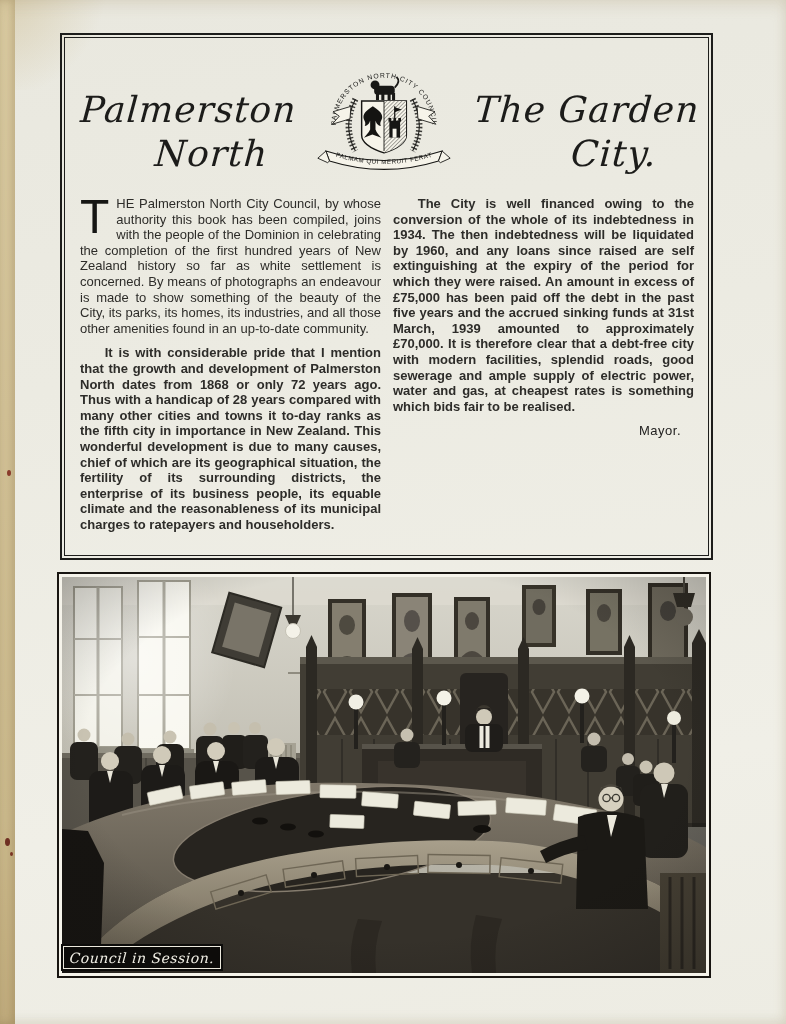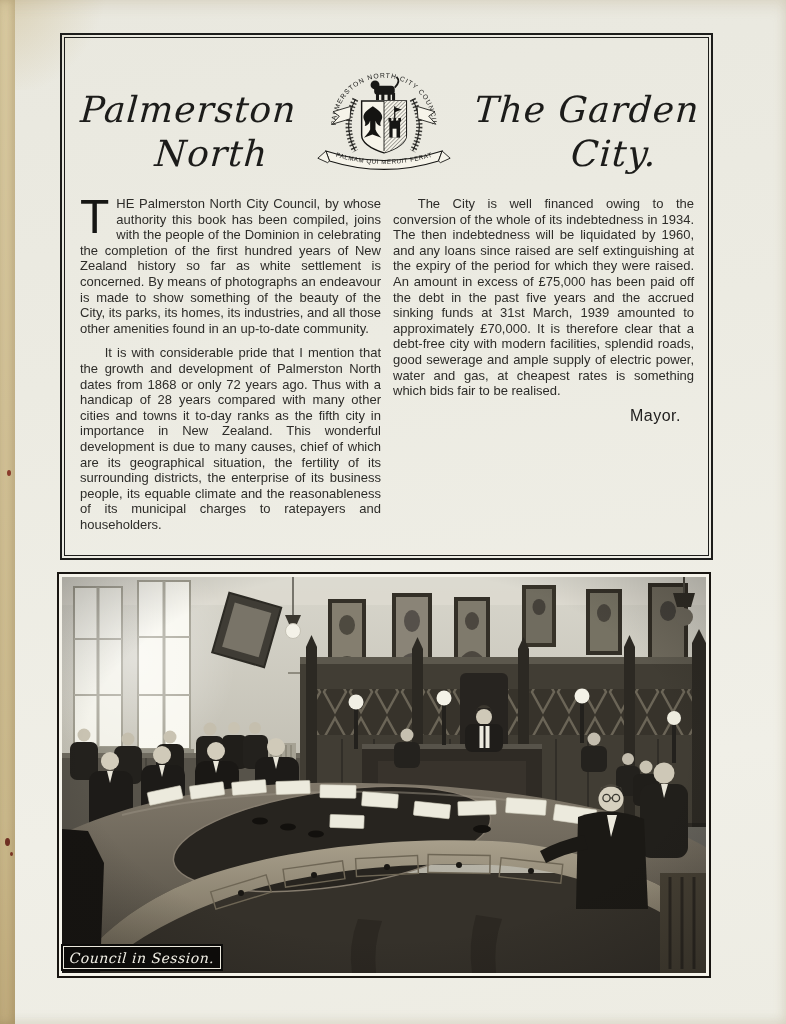--- a/index.html
+++ b/index.html
@@ -30,25 +30,25 @@
   .title{font-family:"DejaVu Serif",serif;font-style:italic;font-size:36px;
     line-height:1.22;color:#1c1c1a;text-align:center;margin-top:32px;
     letter-spacing:1px;transform:skewX(-4deg);white-space:nowrap;}
   .title .shift-a{transform:translateX(26px);}
   .title .shift-b{transform:translateX(30px);}
   .crest{flex:0 0 auto;margin-top:4px;}
 
   .cols{display:flex;gap:12px;padding:6px 14px 0 15px;}
   .col{flex:1 1 0;font-size:13px;line-height:15.6px;text-align:justify;color:#2d2c29;}
   .col p{margin:0 0 9px 0;}
-  .col p.indent{text-indent:1.9em;}
+  .col p.indent{text-indent:1.9em;font-weight:bold;}
   .dropcap{float:left;font-size:48px;line-height:38px;padding:2px 7px 0 0;color:#161614;}
   .sig-name{text-align:right;padding-right:38px;font-size:14.5px;letter-spacing:1.2px;
     color:#222120;margin-top:4px;}
-  .sig-title{text-align:right;padding-right:13px;font-size:16px;letter-spacing:.5px;color:#222120;}
+  .sig-title{text-align:right;padding-right:13px;font-size:13px;letter-spacing:.5px;color:#222120;}
 
   
   .photo-frame{position:absolute;left:57px;top:572px;width:654px;height:406px;margin:0;
     border:2px solid #181511;padding:3px;box-sizing:border-box;background:#f5f3ea;}
   .photo-frame svg{display:block;}
   .caption-plate{position:absolute;left:2px;bottom:5px;width:162px;height:27px;
     background:#0d0c0a;box-sizing:border-box;}
   .caption-plate::before{content:"";position:absolute;inset:2px;border:1px solid #ece9dd;}
   .caption-plate span{position:absolute;inset:0;display:flex;align-items:center;justify-content:center;
     font-family:"DejaVu Serif",serif;font-style:italic;font-size:14px;letter-spacing:.5px;

